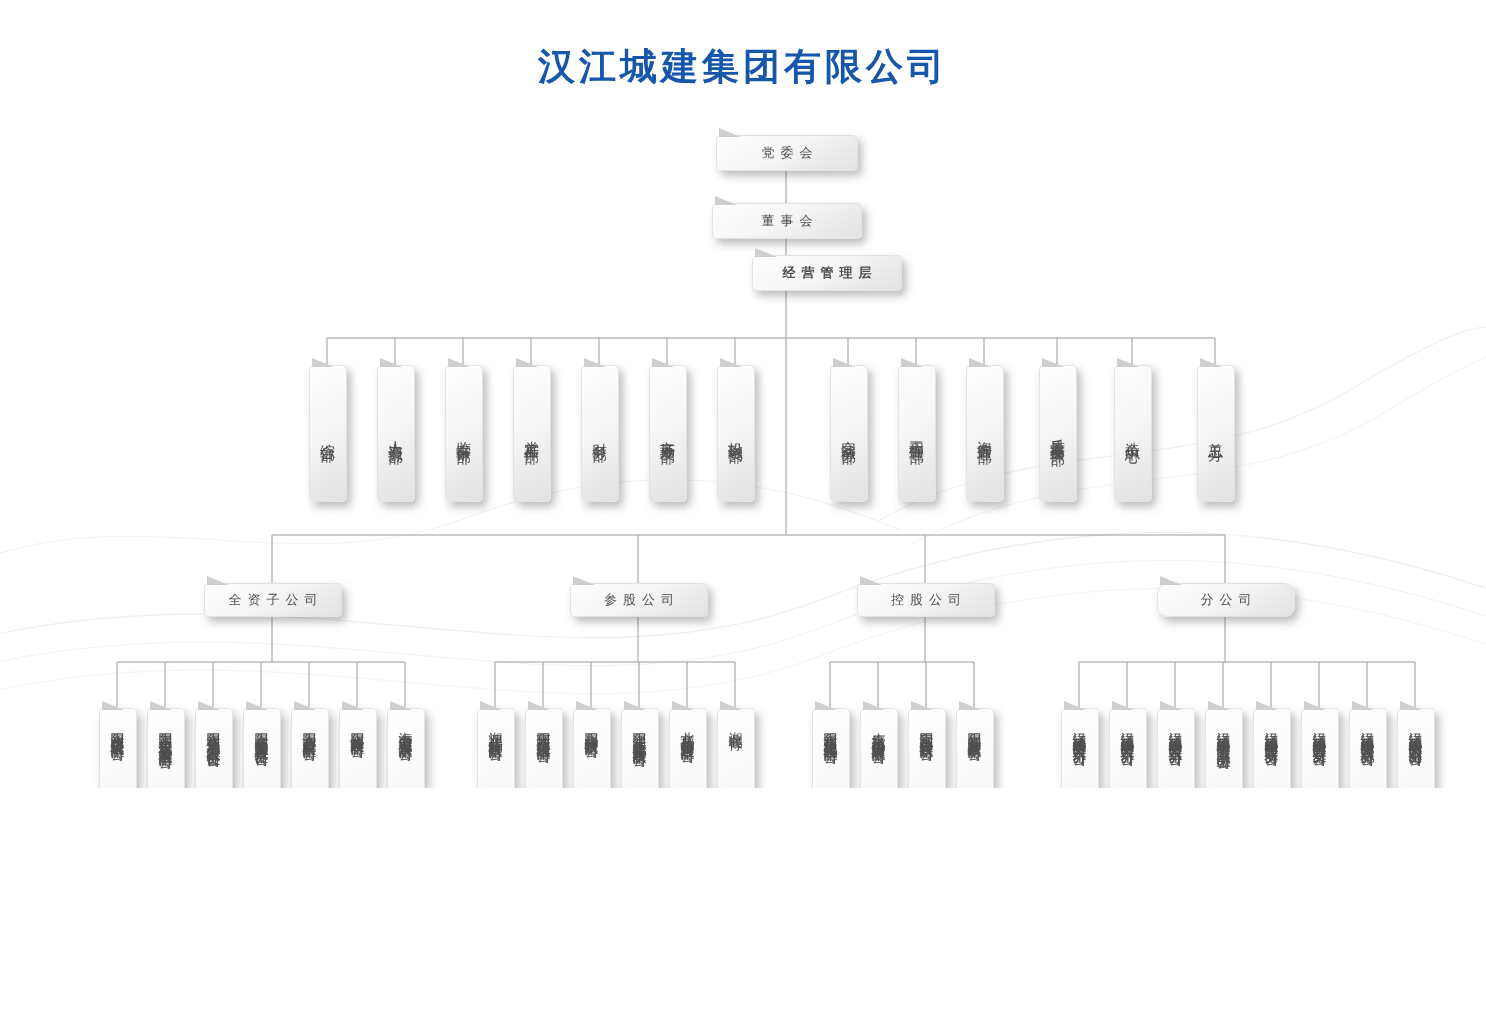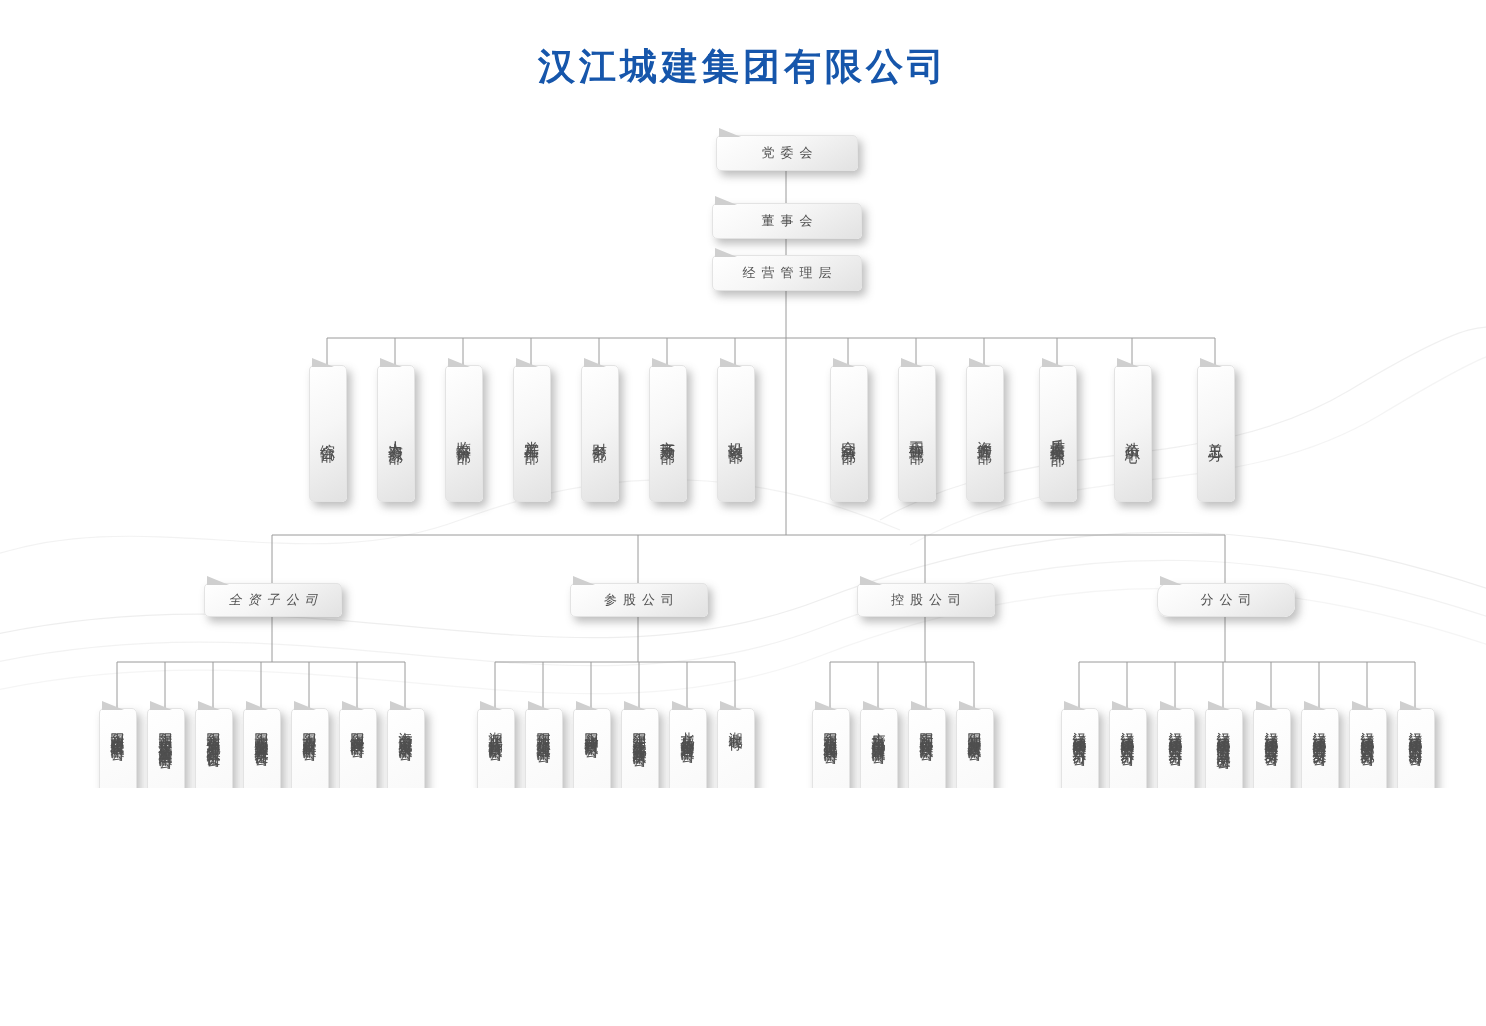--- a/index.html
+++ b/index.html
@@ -115,21 +115,21 @@
 
   <h1 class="title">汉江城建集团有限公司</h1>
 
   <div id="nodes">
       <div class="node hbox chain" style="left: 716px; top: 135px; width: 140px; height: 34px;">
         <span class="label">党委会</span>
       </div>
       <div class="node hbox chain" style="left: 712px; top: 195px; width: 148px; height: 34px; margin-top: 8px;">
         <span class="label">董事会</span>
       </div>
-      <div class="node hbox chain" style="left: 712px; top: 255px; width: 148px; height: 34px;">
+      <div class="node hbox chain" style="left: 752px; top: 255px; width: 148px; height: 34px; font-weight: bold;">
         <span class="label">经营管理层</span>
       </div>
       <div class="node vbox dept" style="left: 309px; top: 365px; width: 36px; height: 135px;">
         <span class="label">综合部</span>
       </div>
       <div class="node vbox dept" style="left: 377px; top: 365px; width: 36px; height: 135px;">
         <span class="label">人力资源部</span>
       </div>
       <div class="node vbox dept" style="left: 445px; top: 365px; width: 36px; height: 135px;">
         <span class="label">监察审计部</span>
@@ -157,21 +157,21 @@
       </div>
       <div class="node vbox dept" style="left: 1039px; top: 365px; width: 36px; height: 135px;">
         <span class="label">质量安全环保部</span>
       </div>
       <div class="node vbox dept" style="left: 1114px; top: 365px; width: 36px; height: 135px;">
         <span class="label">造价中心</span>
       </div>
       <div class="node vbox dept" style="left: 1197px; top: 365px; width: 36px; height: 135px;">
         <span class="label">总工办</span>
       </div>
-      <div class="node hbox category" style="left: 204px; top: 583px; width: 136px; height: 32px; font-style: italic;">
+      <div class="node hbox category" style="left: 204px; top: 583px; width: 136px; height: 32px;">
         <span class="label">全资子公司</span>
       </div>
       <div class="node vbox company" style="left: 99px; top: 708px; width: 36px; height: 305px;">
         <span class="label">襄阳市政建设工程有限公司</span>
       </div>
       <div class="node vbox company" style="left: 147px; top: 708px; width: 36px; height: 305px;">
         <span class="label">襄阳市正实建设工程质量检测有限公司</span>
       </div>
       <div class="node vbox company" style="left: 195px; top: 708px; width: 36px; height: 305px;">
         <span class="label">襄阳市程通房地产开发有限责任公司</span>

